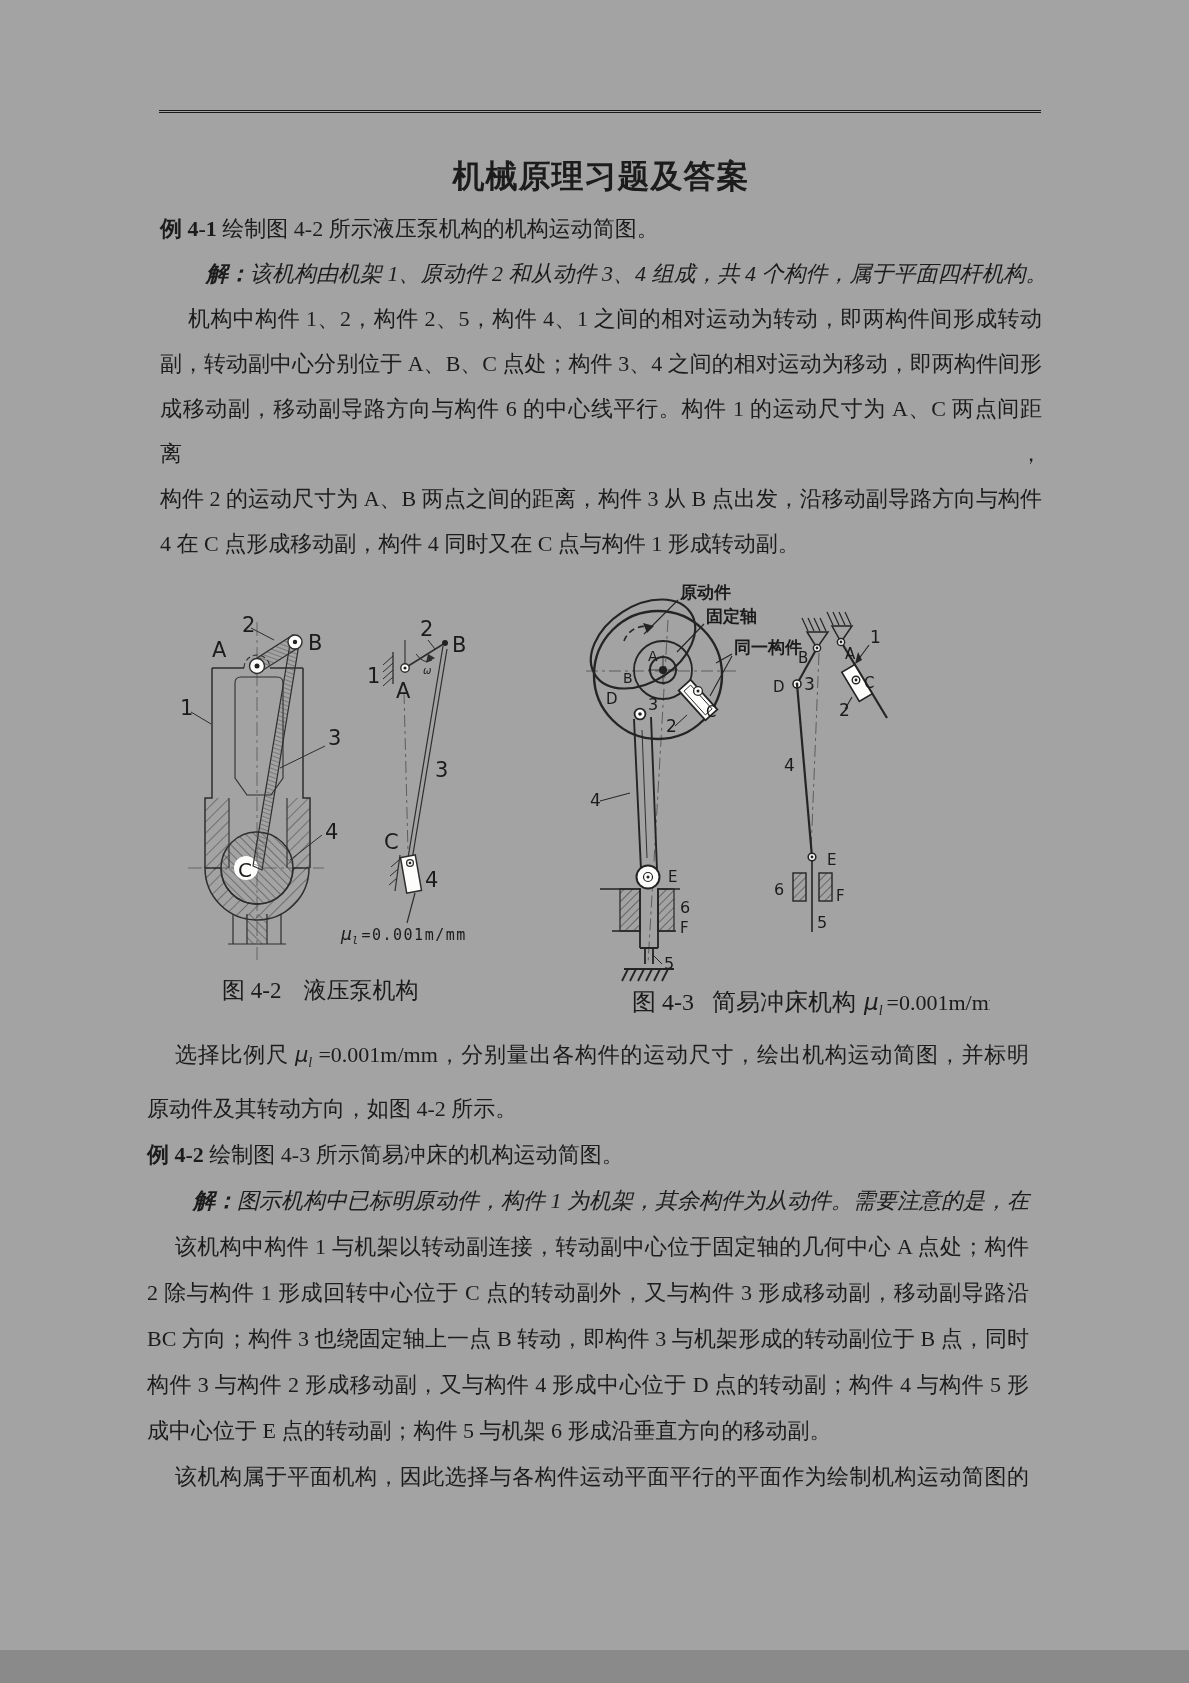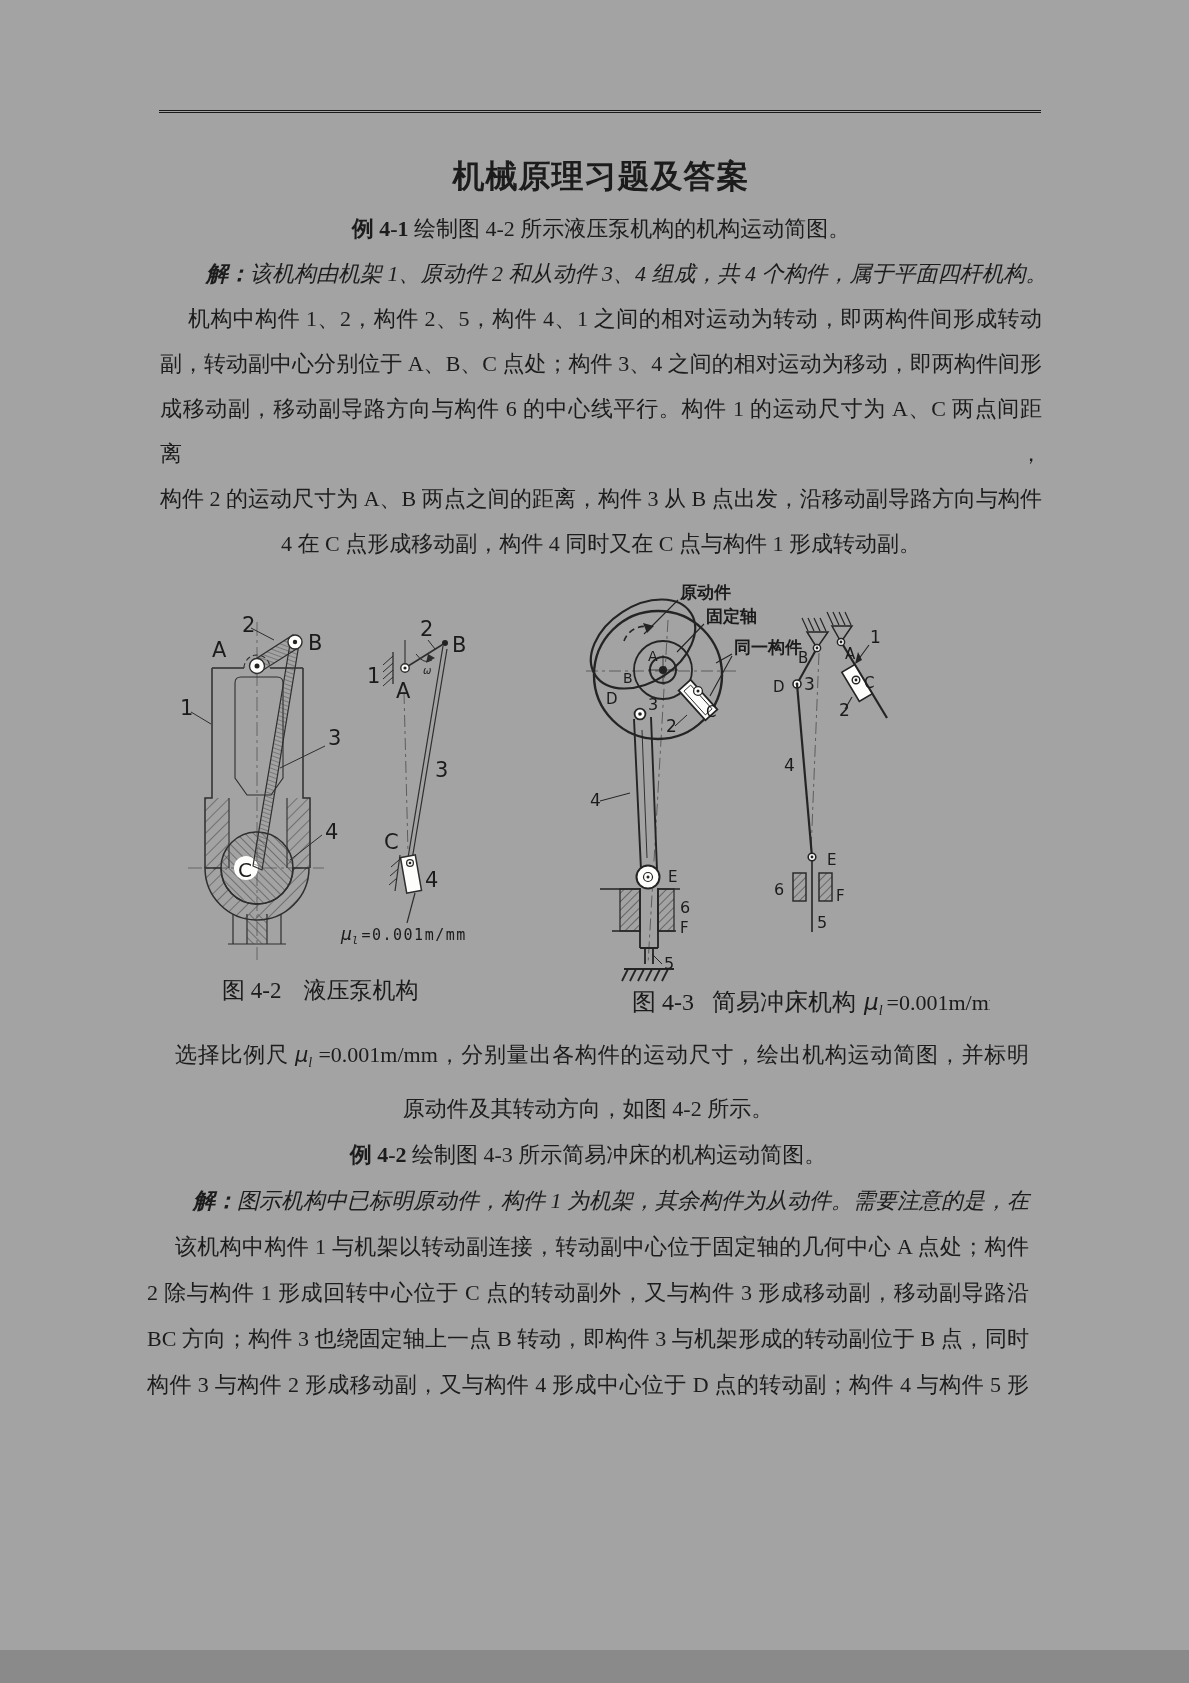--- a/index.html
+++ b/index.html
@@ -12,21 +12,21 @@
   .header-rule {
     position:absolute; left:159px; top:110px; width:882px; height:0;
     border-top:3px double #1a1a1a;
   }
   .text-top { position:absolute; left:160px; top:142px; width:882px; }
   .text-bottom { position:absolute; left:147px; top:1032px; width:882px; }
   .doc-title {
     font-size:32px; font-weight:bold; text-align:center;
     line-height:40px; margin:14px 0 10px 0; letter-spacing:1px;
   }
-  .line { font-size:22px; line-height:45px; white-space:nowrap;text-align:center; }
+  .line { font-size:22px; line-height:45px; white-space:nowrap; }
   .text-bottom .line { line-height:46px; }
   .line.fill { white-space:normal; text-align:justify; text-align-last:justify; }
   .ind1 { padding-left:28px; }
   .ind2 { padding-left:46px;font-style:italic; }
   .b { font-weight:bold; }
   .mu { font-style:italic; font-family:"DejaVu Sans",sans-serif; font-size:21px; }
   sub.mus { font-style:italic; font-size:14px; }
   svg text { fill:#1b1b1b; }
   .fig { position:absolute; }
 </style>
@@ -238,14 +238,16 @@
 
   <div class="text-bottom">
     <div class="line ind1 fill"><span>选择比例尺 </span><span class="mu">μ</span><sub class="mus">l</sub><span> =0.001m/mm，分别量出各构件的运动尺寸，绘出机构运动简图，并标明</span></div>
     <div class="line">原动件及其转动方向，如图 4-2 所示。</div>
     <div class="line"><span class="b">例 4-2</span><span> 绘制图 4-3 所示简易冲床的机构运动简图。</span></div>
     <div class="line ind2 fill"><span class="b">解：</span><span>图示机构中已标明原动件，构件 1 为机架，其余构件为从动件。需要注意的是，在</span></div>
     <div class="line ind1 fill">该机构中构件 1 与机架以转动副连接，转动副中心位于固定轴的几何中心 A 点处；构件</div>
     <div class="line fill">2 除与构件 1 形成回转中心位于 C 点的转动副外，又与构件 3 形成移动副，移动副导路沿</div>
     <div class="line fill">BC 方向；构件 3 也绕固定轴上一点 B 转动，即构件 3 与机架形成的转动副位于 B 点，同时</div>
     <div class="line fill">构件 3 与构件 2 形成移动副，又与构件 4 形成中心位于 D 点的转动副；构件 4 与构件 5 形</div>
+    <div class="line">成中心位于 E 点的转动副；构件 5 与机架 6 形成沿垂直方向的移动副。</div>
+    <div class="line ind1 fill">该机构属于平面机构，因此选择与各构件运动平面平行的平面作为绘制机构运动简图的</div>
   </div>
 </div>
 
 </body></html>

